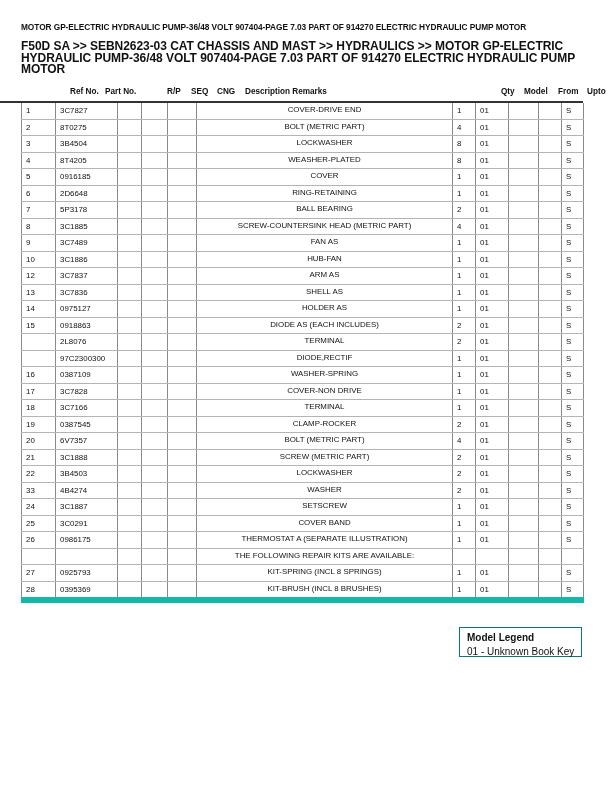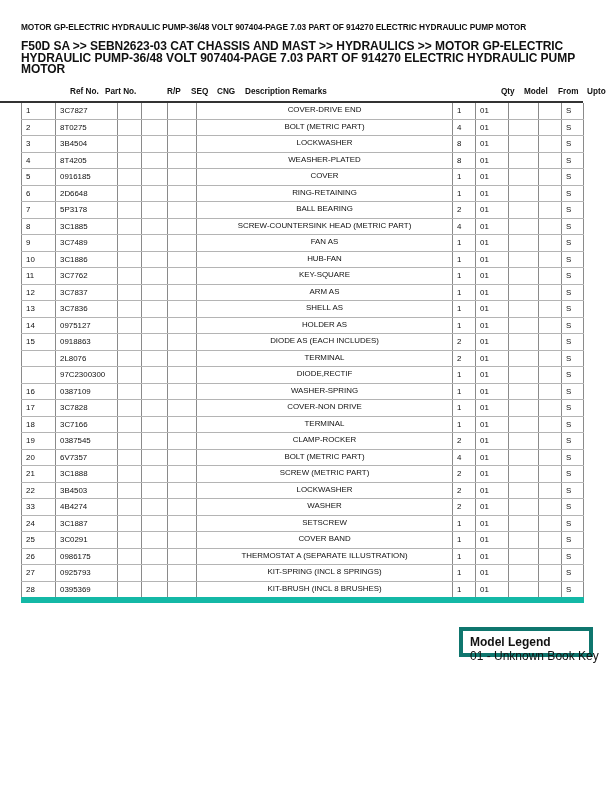--- a/index.html
+++ b/index.html
@@ -30,22 +30,22 @@
   }
   table.parts td {
     border-left: 1px solid #8a8a8a; border-right: 1px solid #8a8a8a;
     border-bottom: 1.5px solid #b4b4b4;
     padding: 2px 4px 2px 4px; vertical-align: top; line-height: 11px;
     height: 11.5px; overflow: hidden; white-space: nowrap;
   }
   table.parts td.desc { white-space: normal; line-height: 10.5px; text-align: center; }
   table.parts tr:last-child td { border-bottom: 6px solid #14b8a6; }
   .legend {
-    position: absolute; left: 459px; top: 627px; width: 134px; height: 30px;
-    border: 4px solid #0f766e; font-size: 12px; padding: 0 0 0 6px; box-sizing: border-box;
+    position: absolute; left: 459px; top: 627px; width: 123px; height: 30px;
+    border: 1px solid #0f766e; font-size: 10px; padding: 0 0 0 6px; box-sizing: border-box;
   }
   .legend .lt { position: absolute; left: 7px; top: 4px; font-weight: bold; }
   .legend .li { position: absolute; left: 7px; top: 18px; white-space: nowrap; }
 </style>
 </head>
 <body>
 
 <div class="title">MOTOR GP-ELECTRIC HYDRAULIC PUMP-36/48 VOLT 907404-PAGE 7.03 PART OF 914270 ELECTRIC HYDRAULIC PUMP MOTOR</div>
 <div class="breadcrumb">F50D SA &gt;&gt; SEBN2623-03 CAT CHASSIS AND MAST &gt;&gt; HYDRAULICS &gt;&gt; MOTOR GP-ELECTRIC HYDRAULIC PUMP-36/48 VOLT 907404-PAGE 7.03 PART OF 914270 ELECTRIC HYDRAULIC PUMP MOTOR</div>
 
@@ -203,33 +203,20 @@
         <td></td>
         <td></td>
         <td class="desc">HUB-FAN</td>
         <td>1</td>
         <td>01</td>
         <td></td>
         <td></td>
         <td>S</td>
       </tr>
       <tr>
-        <td>11</td>
-        <td>3C7762</td>
-        <td></td>
-        <td></td>
-        <td></td>
-        <td class="desc">KEY-SQUARE</td>
-        <td>1</td>
-        <td>01</td>
-        <td></td>
-        <td></td>
-        <td>S</td>
-      </tr>
-      <tr>
         <td>12</td>
         <td>3C7837</td>
         <td></td>
         <td></td>
         <td></td>
         <td class="desc">ARM AS</td>
         <td>1</td>
         <td>01</td>
         <td></td>
         <td></td>
@@ -435,20 +422,33 @@
         <td>0986175</td>
         <td></td>
         <td></td>
         <td></td>
         <td class="desc">THERMOSTAT A (SEPARATE ILLUSTRATION)</td>
         <td>1</td>
         <td>01</td>
         <td></td>
         <td></td>
         <td>S</td>
+      </tr>
+      <tr>
+        <td></td>
+        <td></td>
+        <td></td>
+        <td></td>
+        <td></td>
+        <td class="desc">THE FOLLOWING REPAIR KITS ARE AVAILABLE:</td>
+        <td></td>
+        <td></td>
+        <td></td>
+        <td></td>
+        <td></td>
       </tr>
       <tr>
         <td>27</td>
         <td>0925793</td>
         <td></td>
         <td></td>
         <td></td>
         <td class="desc">KIT-SPRING (INCL 8 SPRINGS)</td>
         <td>1</td>
         <td>01</td>

